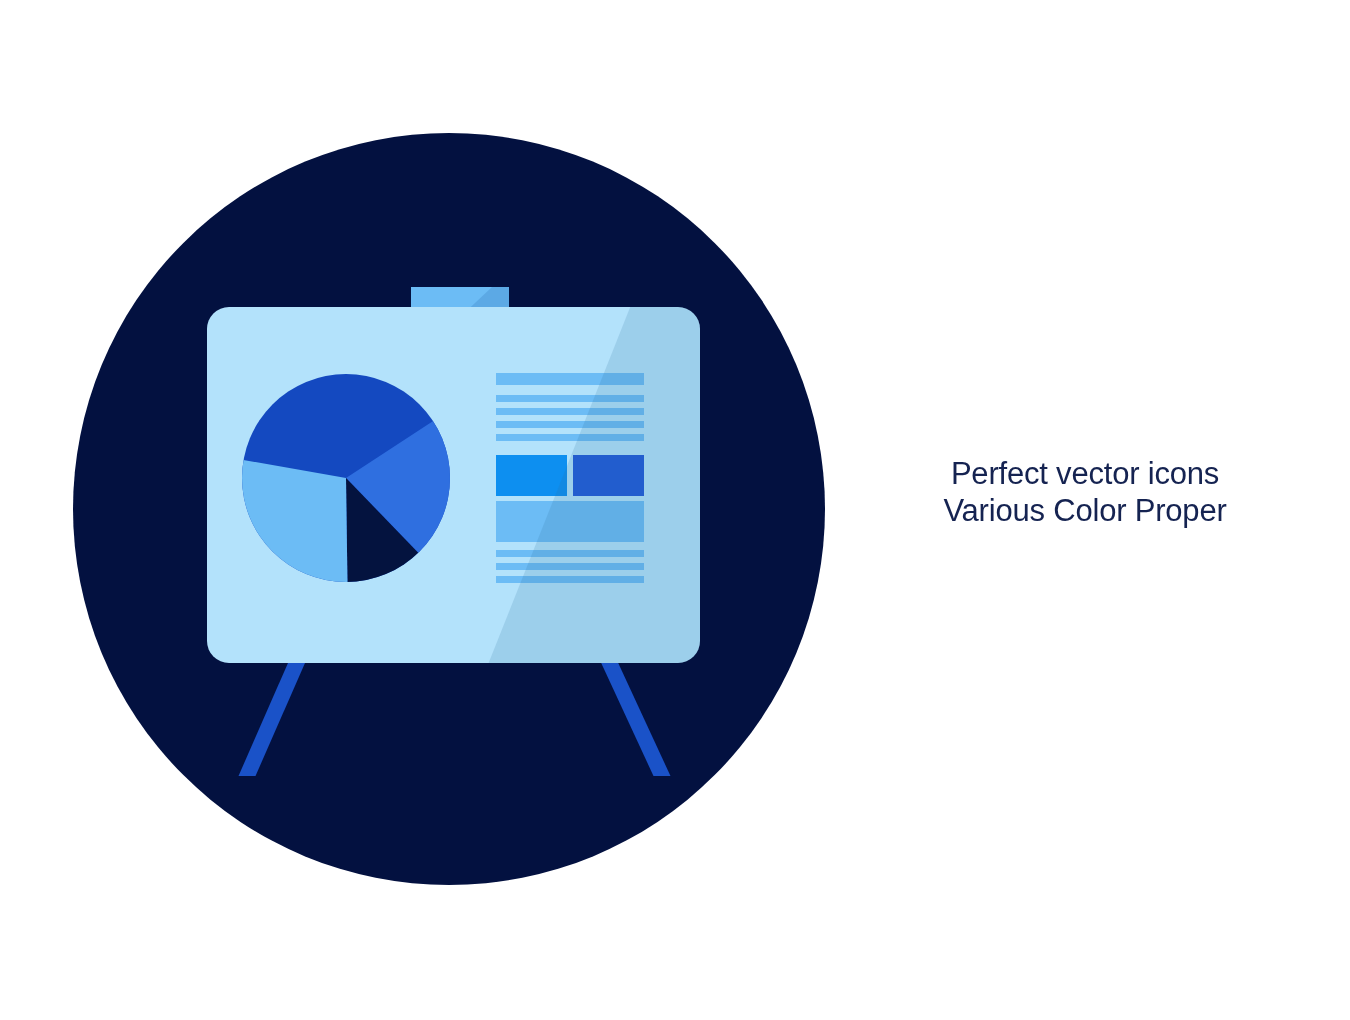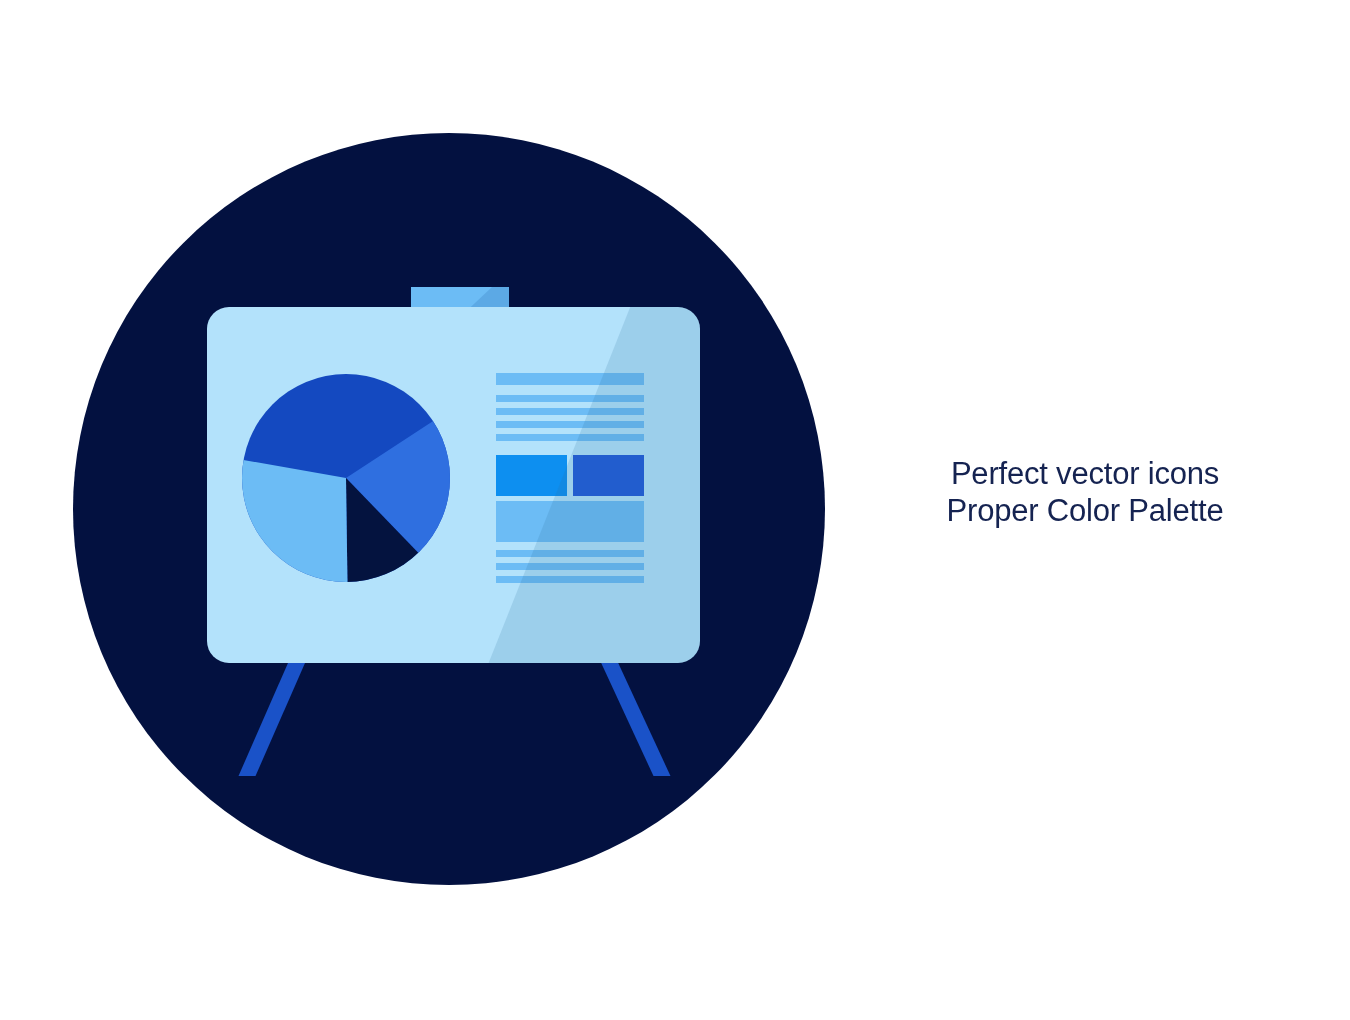--- a/index.html
+++ b/index.html
@@ -119,16 +119,16 @@
           </g>
 
         <polygon points="633,300 710,300 710,672 485,672" fill="#2f6f9e" opacity="0.17"></polygon>
       </g>
     </g>
 
   </svg>
 
   <div id="caption" style="color: rgb(21, 35, 81);">
     <span class="cap-line">Perfect vector icons</span>
-    <span class="cap-line">Proper Color Palette</span>
+    <span class="cap-line">Various Color Proper</span>
   </div>
 
 </div>
 
 </body></html>

